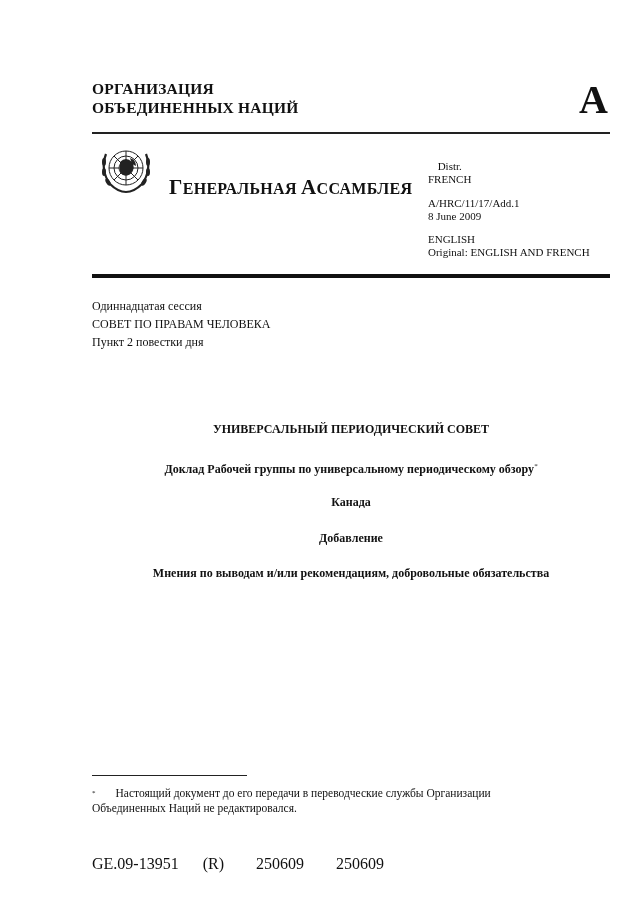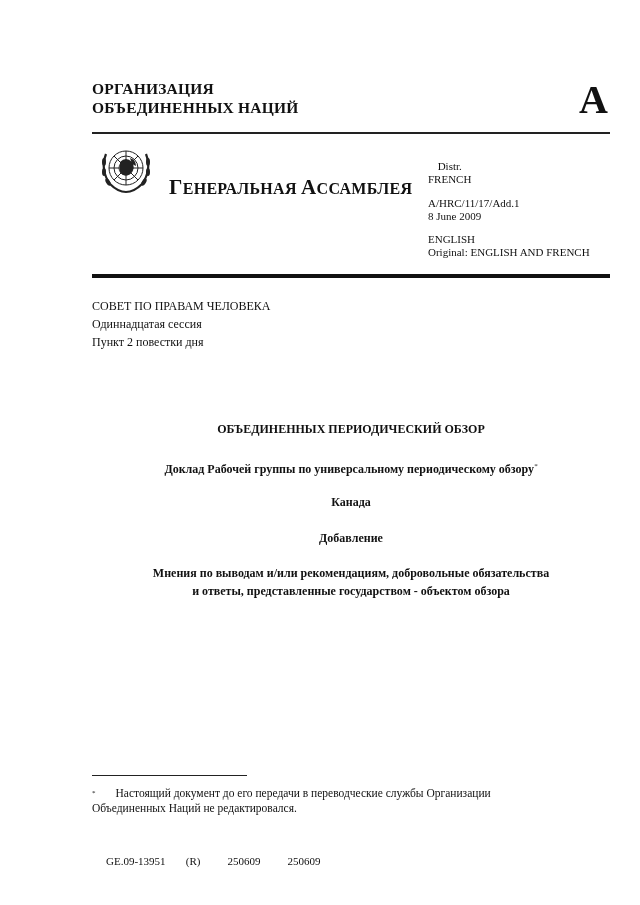--- a/index.html
+++ b/index.html
@@ -13,21 +13,21 @@
   .assembly { left:169px; top:143px; font-size:21px; font-weight:bold; letter-spacing:0.3px; }
   .assembly .sc { font-size:16px; }
   .meta { left:428px; font-size:11px; line-height:13px; }
   .rule2 { left:92px; top:242px; width:518px; height:4px; background:#111; }
   .council { left:92px; top:265px; font-size:12px; line-height:18px; }
   .center { left:92px; width:518px; text-align:center; font-weight:bold; font-size:12px; line-height:18px; }
   .center sup { font-size:7px; font-weight:normal; }
   .fnrule { left:92px; top:743px; width:155px; height:1px; background:#222; }
   .footnote { left:92px; top:754px; width:470px; font-size:11.5px; line-height:15px; }
   .footnote .mark { font-size:7px; vertical-align:top; margin-right:20px; }
-  .docid { left:106px; top:823px; font-size:11px; word-spacing:4px; }
+  .docid { left:92px; top:823px; font-size:16px; word-spacing:4px; }
 </style>
 </head>
 <body>
 
 <div class="abs org">
   <div>ОРГАНИЗАЦИЯ</div>
   <div>ОБЪЕДИНЕННЫХ НАЦИЙ</div>
 </div>
 <div class="abs bigA">A</div>
 <div class="abs rule1"></div>
@@ -73,34 +73,33 @@
   <div>8 June 2009</div>
 </div>
 <div class="abs meta" style="top:201px;">
   <div>ENGLISH</div>
   <div>Original:  ENGLISH AND FRENCH</div>
 </div>
 
 <div class="abs rule2"></div>
 
 <div class="abs council">
+  <div>Одиннадцатая сессия</div>
   <div>СОВЕТ ПО ПРАВАМ ЧЕЛОВЕКА</div>
-  <div>Одиннадцатая сессия</div>
   <div>Пункт 2 повестки дня</div>
 </div>
 
-<div class="abs center" style="top:388px;">ОБЪЕДИНЕННЫХ ПЕРИОДИЧЕСКИЙ ОБЗОР</div>
+<div class="abs center" style="top:388px;">УНИВЕРСАЛЬНЫЙ ПЕРИОДИЧЕСКИЙ СОВЕТ</div>
 <div class="abs center" style="top:425px;">
   <span>Доклад Рабочей группы по универсальному периодическому обзору</span><sup>*</sup>
 </div>
 <div class="abs center" style="top:461px;">Канада</div>
 <div class="abs center" style="top:497px;">Добавление</div>
 <div class="abs center" style="top:532px;">
   <div>Мнения по выводам и/или рекомендациям, добровольные обязательства</div>
-  <div>и ответы, представленные государством - объектом обзора</div>
 </div>
 
 <div class="abs fnrule"></div>
 <div class="abs footnote">
   <span class="mark">*</span><span>Настоящий документ до его передачи в переводческие службы Организации Объединенных Наций не редактировался.</span>
 </div>
 
 <div class="abs docid" style="white-space:pre;">GE.09-13951   (R)    250609    250609</div>
 
 </body></html>

